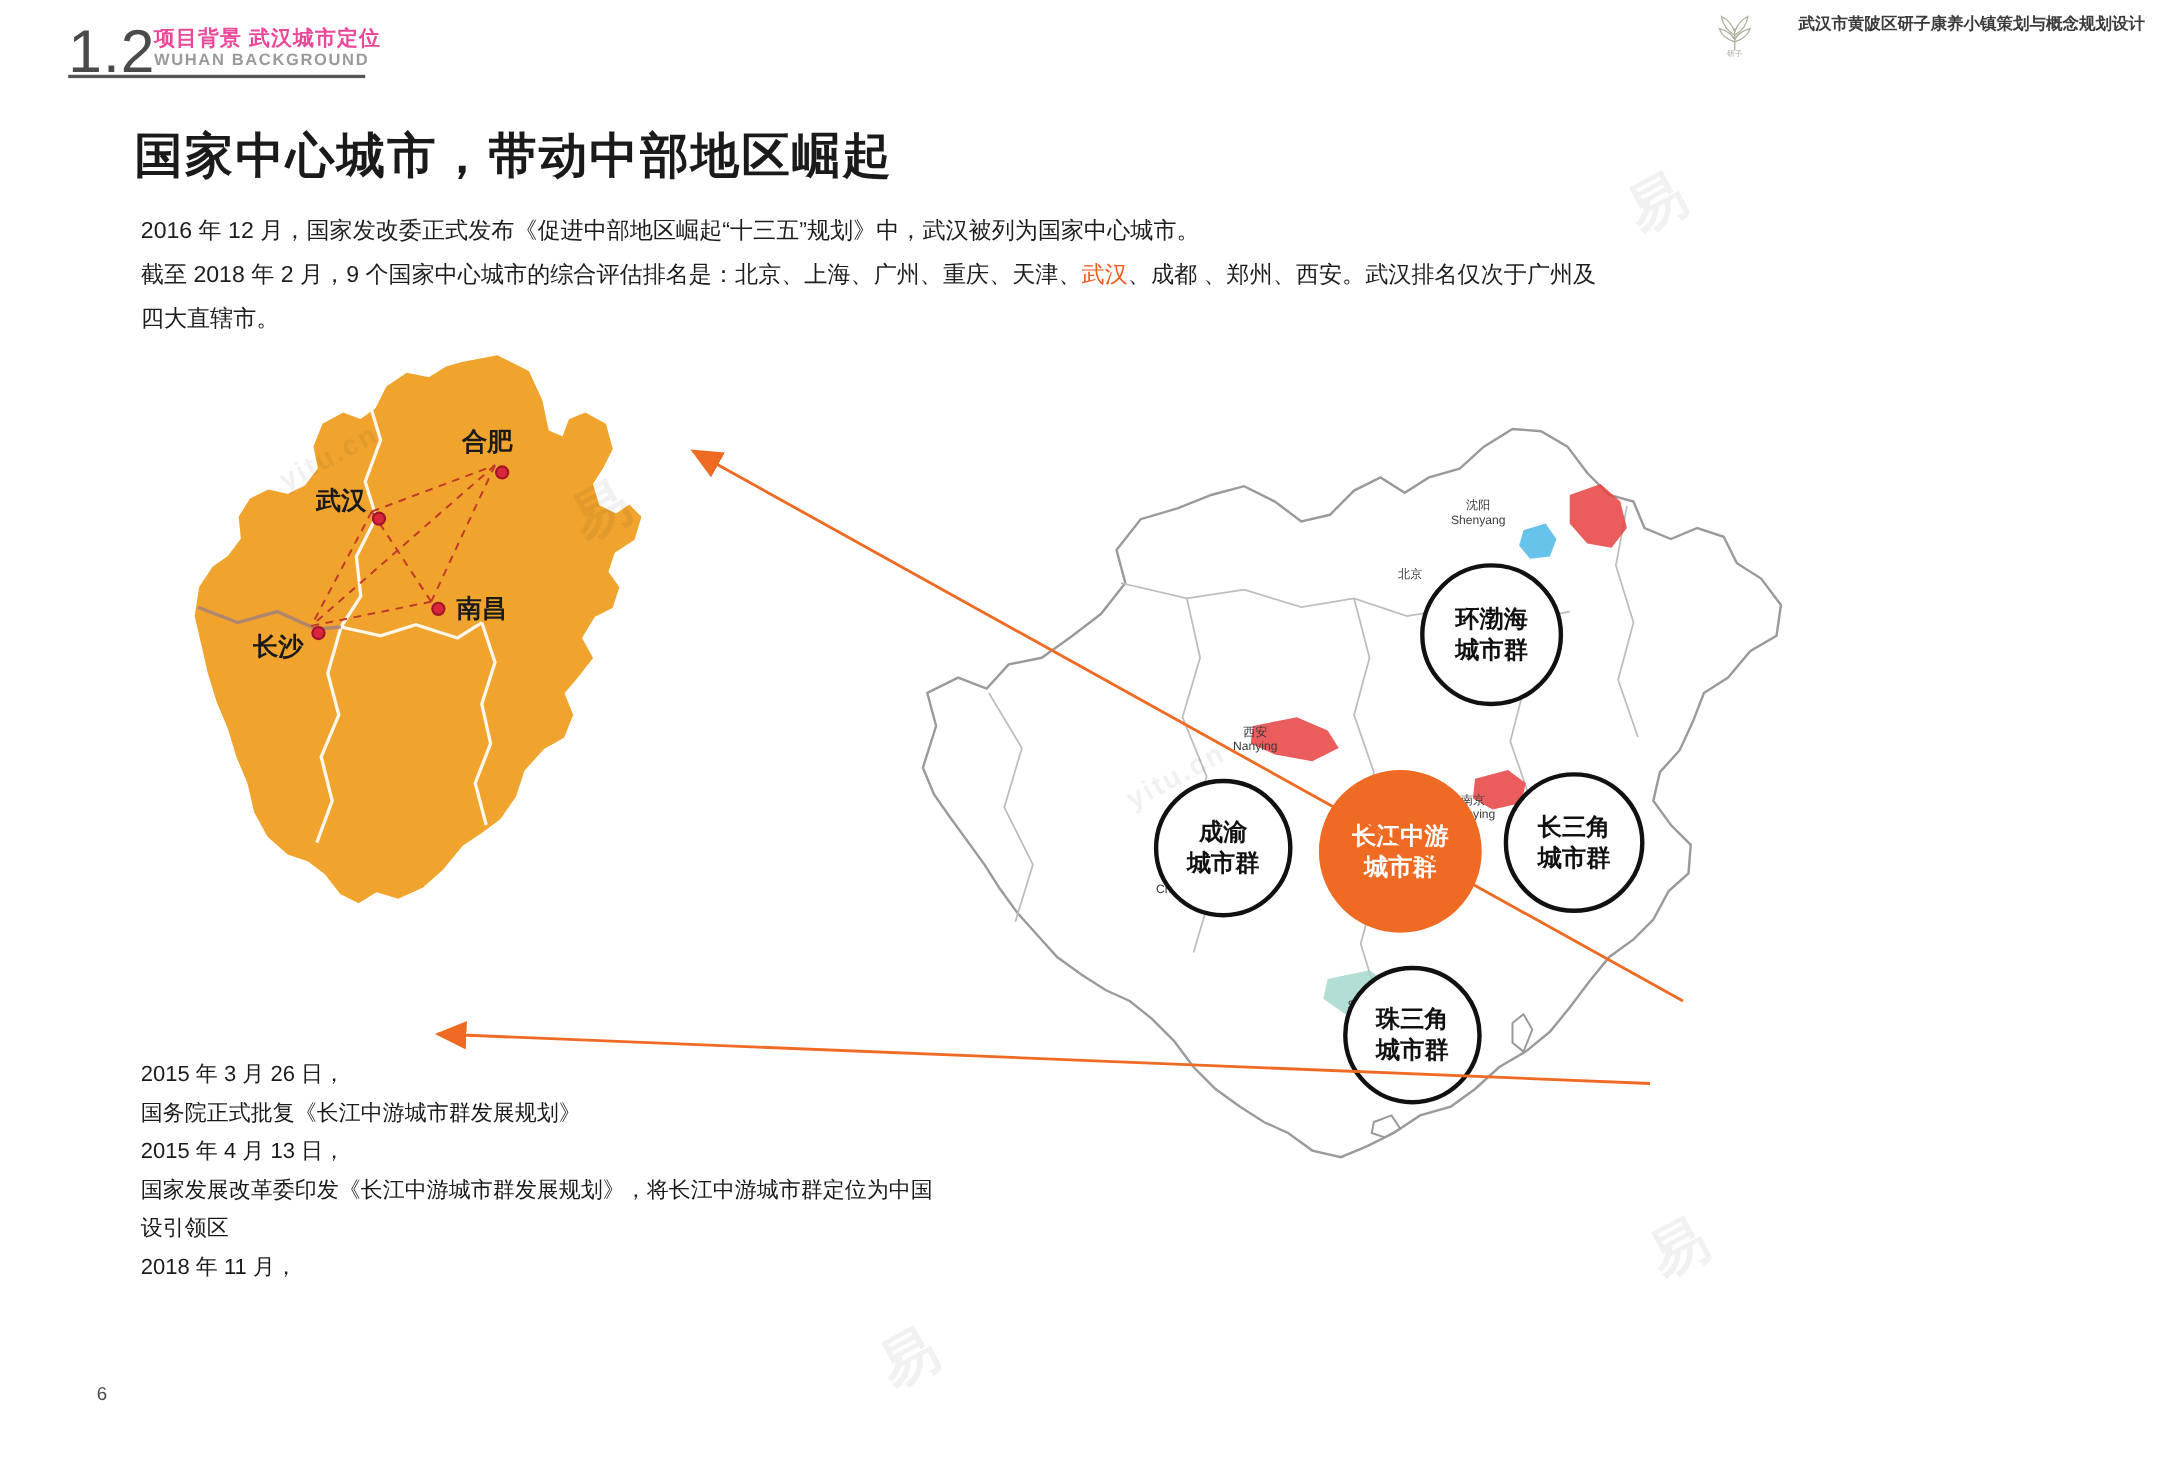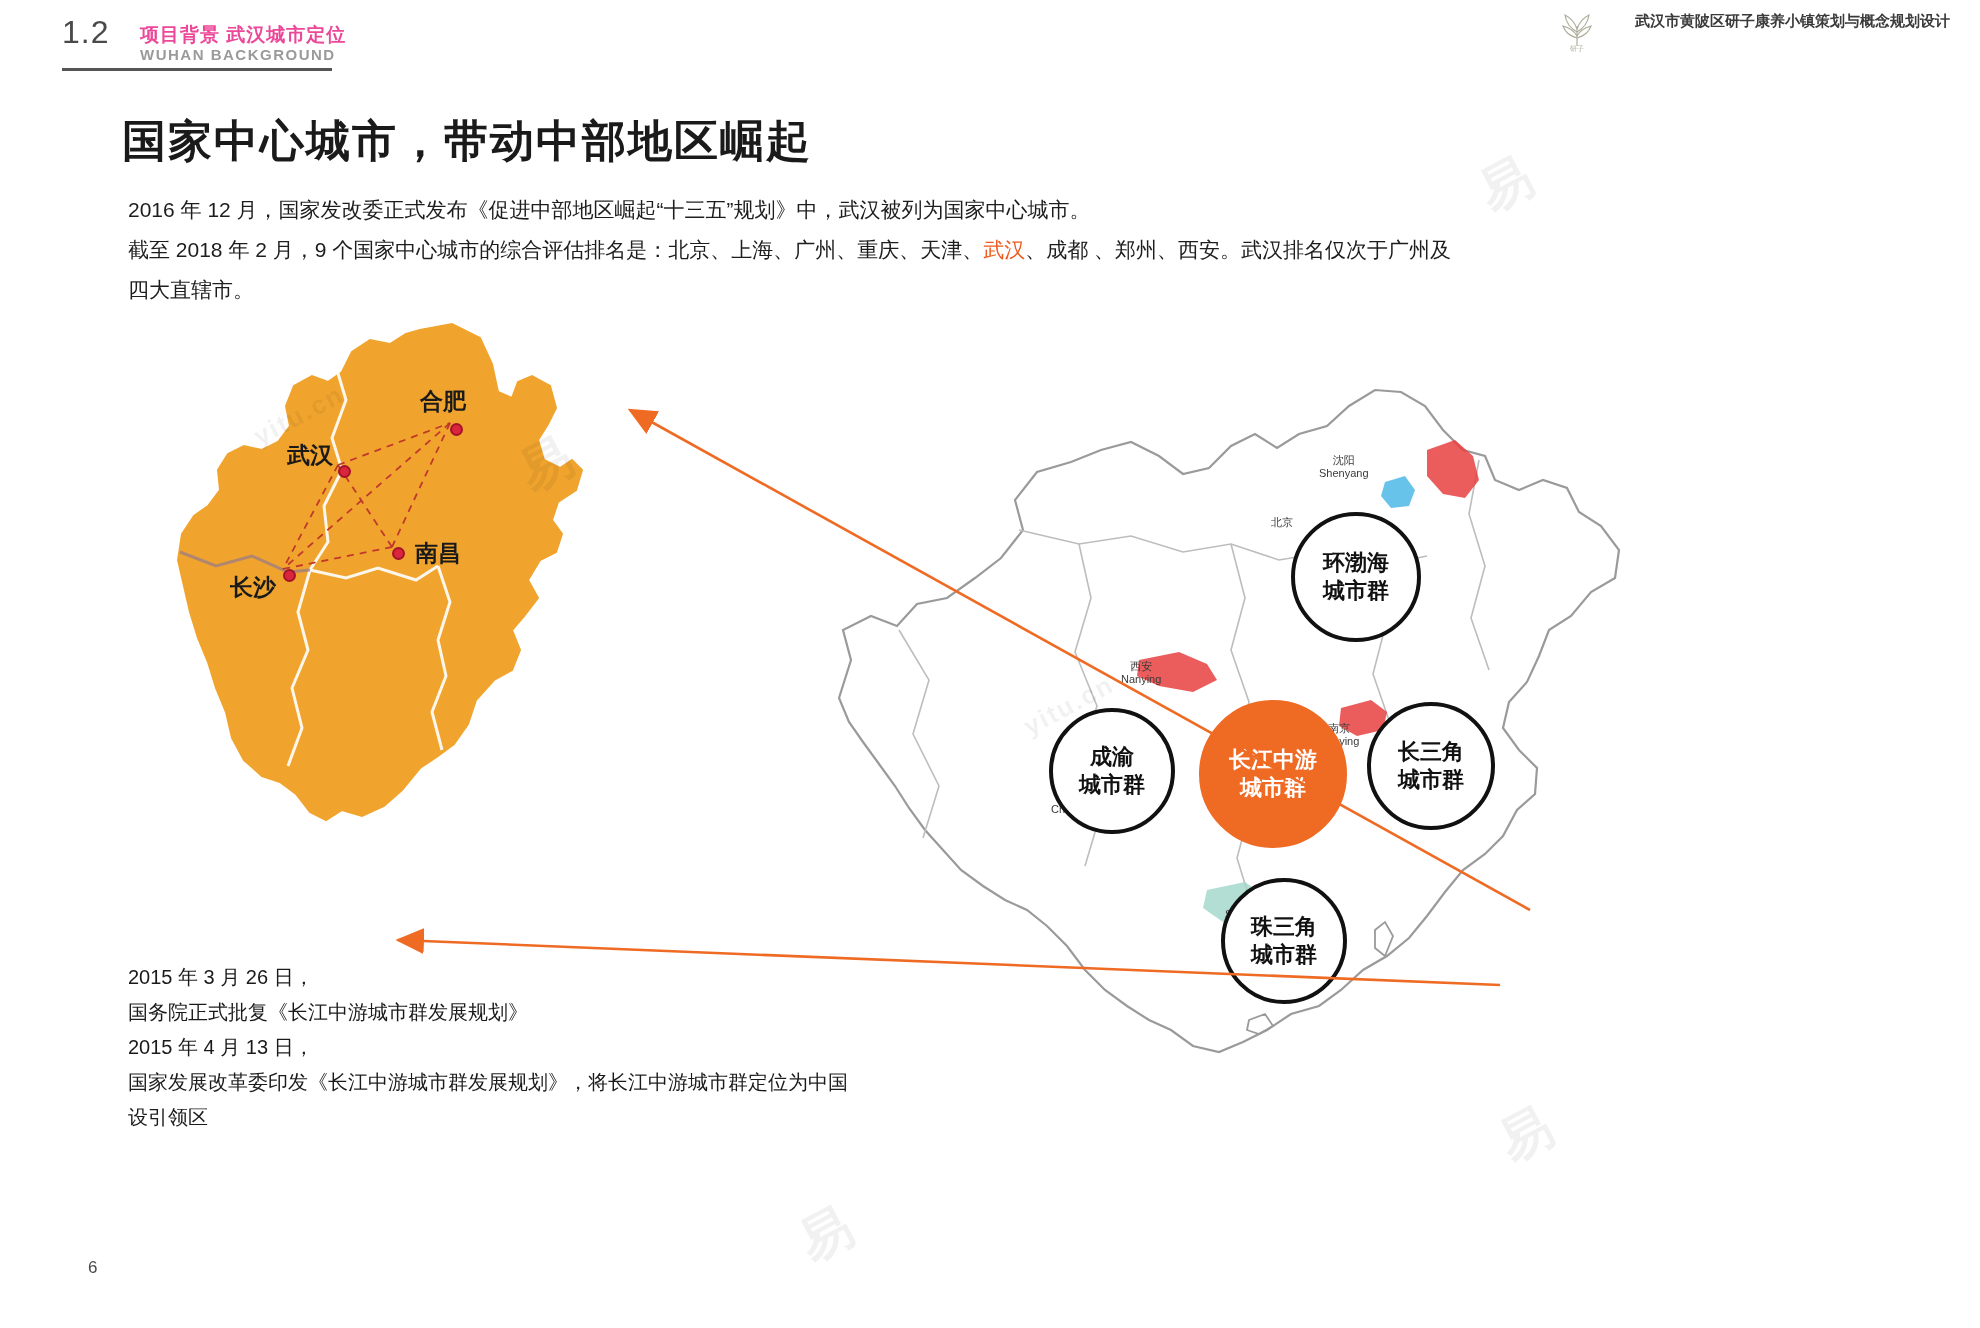--- a/index.html
+++ b/index.html
@@ -13,21 +13,21 @@
   .page {
     position: relative;
     width: 1980px; height: 1328px;
     background: #ffffff;
     overflow: hidden;
   }
 
   
   .hdr-num {
     position: absolute; left: 62px; top: 14px;
-    font-size: 32px; color: #4a4a4a; letter-spacing: 1px;
+    font-size: 55px; color: #4a4a4a; letter-spacing: 1px;
     font-family: "Liberation Sans", sans-serif;
   }
   .hdr-cn {
     position: absolute; left: 140px; top: 22px;
     font-size: 19px; color: #ec4899; font-weight: bold; letter-spacing: 1px;
   }
   .hdr-en {
     position: absolute; left: 140px; top: 46px;
     font-size: 15px; color: #9a9a9a; letter-spacing: 1.5px;
     font-weight: bold;
@@ -275,20 +275,21 @@
     <line x1="1530" y1="910" x2="630" y2="410" stroke="#ef6a23" stroke-width="2.6" marker-end="url(#ah)"></line>
     <line x1="1500" y1="985" x2="398" y2="940" stroke="#ef6a23" stroke-width="2.6" marker-end="url(#ah)"></line>
   </svg>
 
   <div class="bl-text">
     <div>2015 年 3 月 26 日，</div>
     <div>国务院正式批复《长江中游城市群发展规划》</div>
     <div>2015 年 4 月 13 日，</div>
     <div>国家发展改革委印发《长江中游城市群发展规划》，将长江中游城市群定位为中国</div>
     <div>设引领区</div>
+    <div>2018 年 11 月，</div>
   </div>
 
   <div class="page-num">6</div>
 
   <div class="wm" style="left:520px; top:430px;">易</div>
   <div class="wm small" style="left:250px; top:400px;">yitu.cn</div>
   <div class="wm" style="left:1480px; top:150px;">易</div>
   <div class="wm small" style="left:1020px; top:690px;">yitu.cn</div>
   <div class="wm" style="left:800px; top:1200px;">易</div>
   <div class="wm" style="left:1500px; top:1100px;">易</div>

